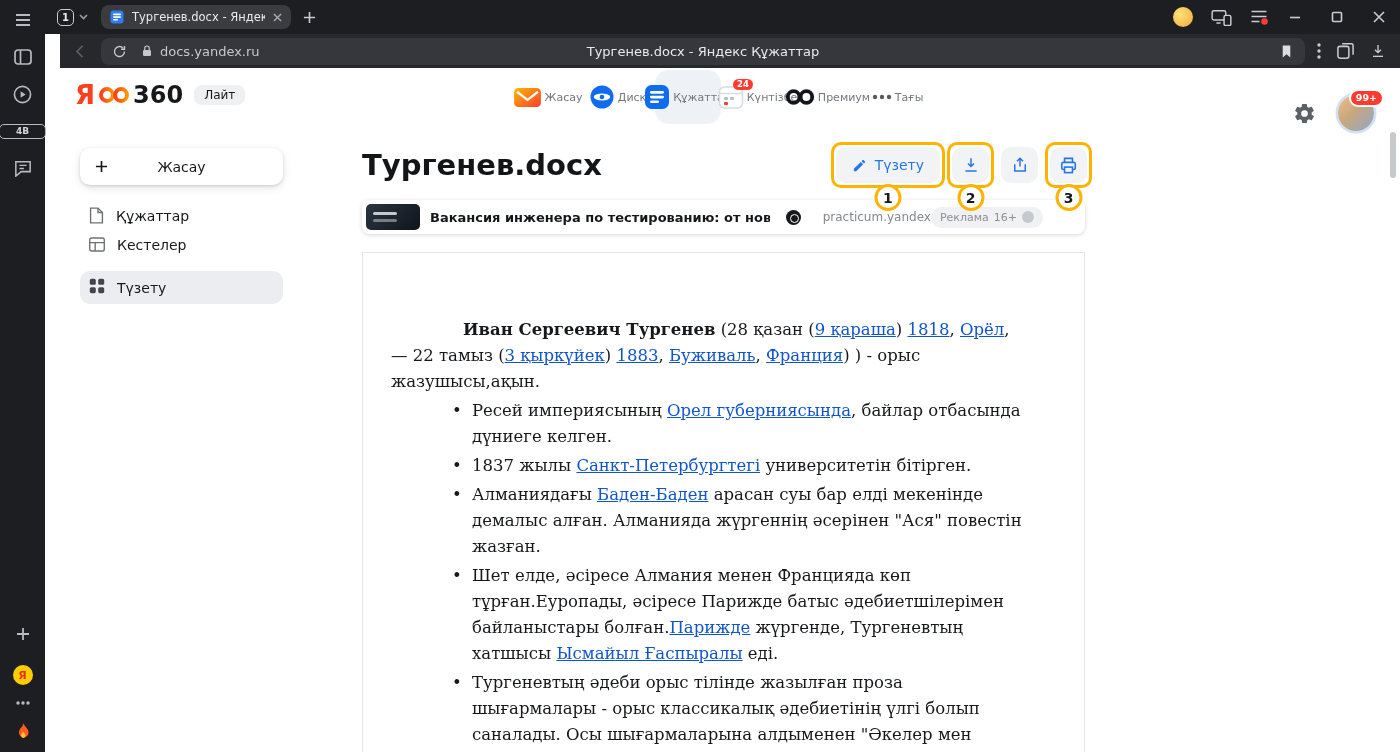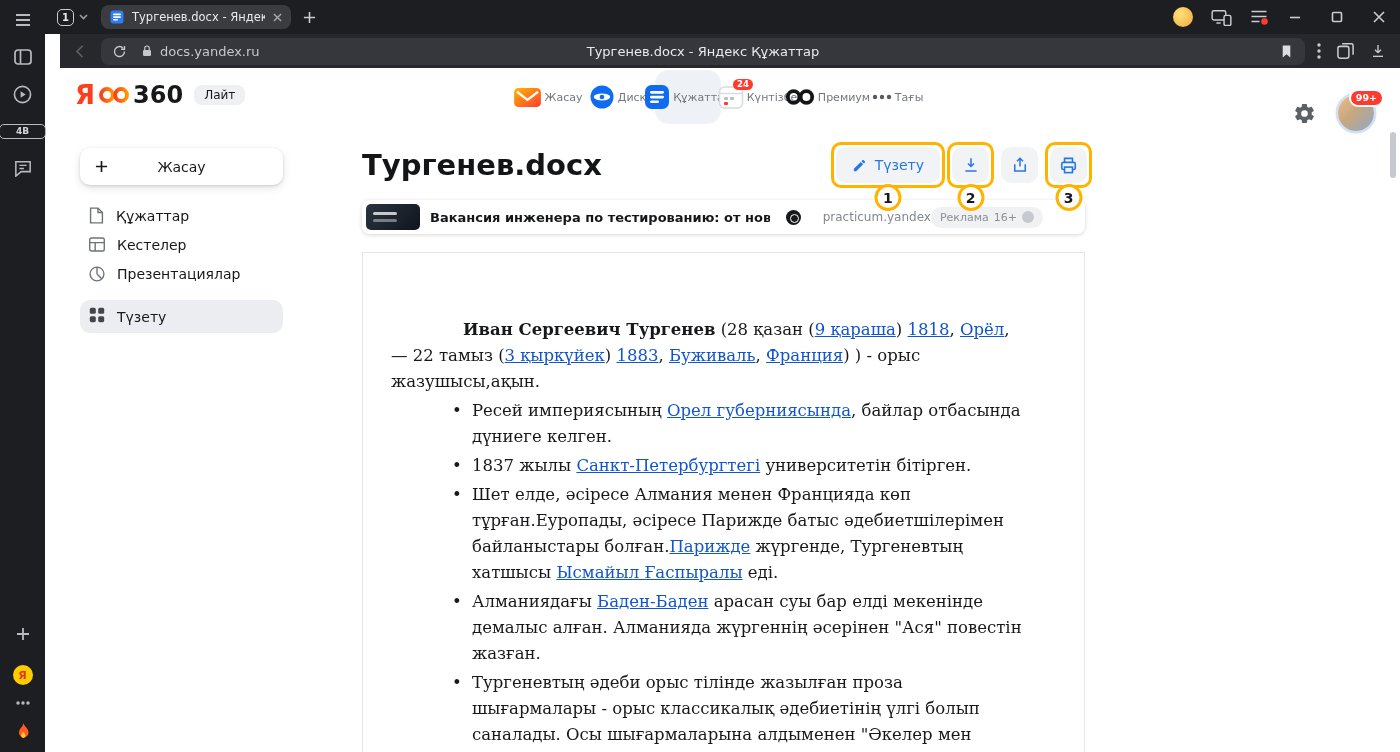--- a/index.html
+++ b/index.html
@@ -397,29 +397,20 @@
       </div>
       <div class="side-item">
         <span class="sic">
             <svg width="16" height="15" viewBox="0 0 22 20" fill="none">
               <rect x="1" y="1" width="20" height="18" rx="2.5" stroke="currentColor" stroke-width="1.9"></rect>
               <path d="M1 7.5h20M8.5 7.5V19" stroke="currentColor" stroke-width="1.9"></path>
             </svg>
           </span>
         <span>Кестелер</span>
       </div>
-      <div class="side-item">
-        <span class="sic">
-            <svg width="16" height="16" viewBox="0 0 22 22" fill="none">
-              <circle cx="11" cy="11" r="9.5" stroke="currentColor" stroke-width="1.9"></circle>
-              <path d="M11 11V1.5M11 11l6.5 6.5" stroke="currentColor" stroke-width="1.9"></path>
-            </svg>
-          </span>
-        <span>Презентациялар</span>
-      </div>
     </div>
     <div class="view-item">
       <span class="sic" style="color:#42464c;"><svg width="16" height="16" viewBox="0 0 20 20">
             <rect x="1" y="1" width="7.5" height="7.5" rx="2" fill="currentColor"></rect>
             <rect x="11.5" y="1" width="7.5" height="7.5" rx="2" fill="currentColor"></rect>
             <rect x="1" y="11.5" width="7.5" height="7.5" rx="2" fill="currentColor"></rect>
             <rect x="11.5" y="11.5" width="7.5" height="7.5" rx="2" fill="currentColor"></rect>
           </svg></span>
       <span>Түзету</span>
     </div>
@@ -488,22 +479,22 @@
         <span class="ad-info"></span>
       </div>
     </div>
 
     <div class="doc-page">
       <div class="doc-body">
           <p class="doc-p"><span class="b">Иван Сергеевич Тургенев</span><span> (28 қазан (</span><a class="doc-link" href="#">9 қараша</a><span>) </span><a class="doc-link" href="#">1818</a><span>, </span><a class="doc-link" href="#">Орёл</a><span>, — 22 тамыз (</span><a class="doc-link" href="#">3 қыркүйек</a><span>) </span><a class="doc-link" href="#">1883</a><span>, </span><a class="doc-link" href="#">Буживаль</a><span>, </span><a class="doc-link" href="#">Франция</a><span>) ) - орыс жазушысы,ақын.</span></p>
           <ul class="doc-ul">
             <li><span>Ресей империясының </span><a class="doc-link" href="#">Орел губерниясында</a><span>, байлар отбасында дүниеге келген.</span></li>
             <li><span>1837 жылы </span><a class="doc-link" href="#">Санкт-Петербургтегі</a><span> университетін бітірген.</span></li>
+            <li><span>Алманиядағы </span><a class="doc-link" href="#">Баден-Баден</a><span> арасан суы бар елді мекенінде демалыс алған. Алманияда жүргеннің әсерінен "Ася" повестін жазған.</span></li>
             <li><span>Шет елде, әсіресе Алмания менен Францияда көп тұрған.Еуропады, әсіресе Парижде батыс әдебиетшілерімен байланыстары болған.</span><a class="doc-link" href="#">Парижде</a><span> жүргенде, Тургеневтың хатшысы </span><a class="doc-link" href="#">Ысмайыл Ғаспыралы</a><span> еді.</span></li>
-            <li><span>Алманиядағы </span><a class="doc-link" href="#">Баден-Баден</a><span> арасан суы бар елді мекенінде демалыс алған. Алманияда жүргеннің әсерінен "Ася" повестін жазған.</span></li>
             <li><span>Тургеневтың әдеби орыс тілінде жазылған проза шығармалары - орыс классикалық әдебиетінің үлгі болып саналады. Осы шығармаларына алдыменен "Әкелер мен балалар", "Аңшының жазбалары", "Дворян ұясы" романдары, "Ася", "Му-Му" повестері жатады.</span></li>
           </ul>
         </div>
     </div>
 
   </div>
 
   <div class="scroll-thumb"></div>
 
 </div>

